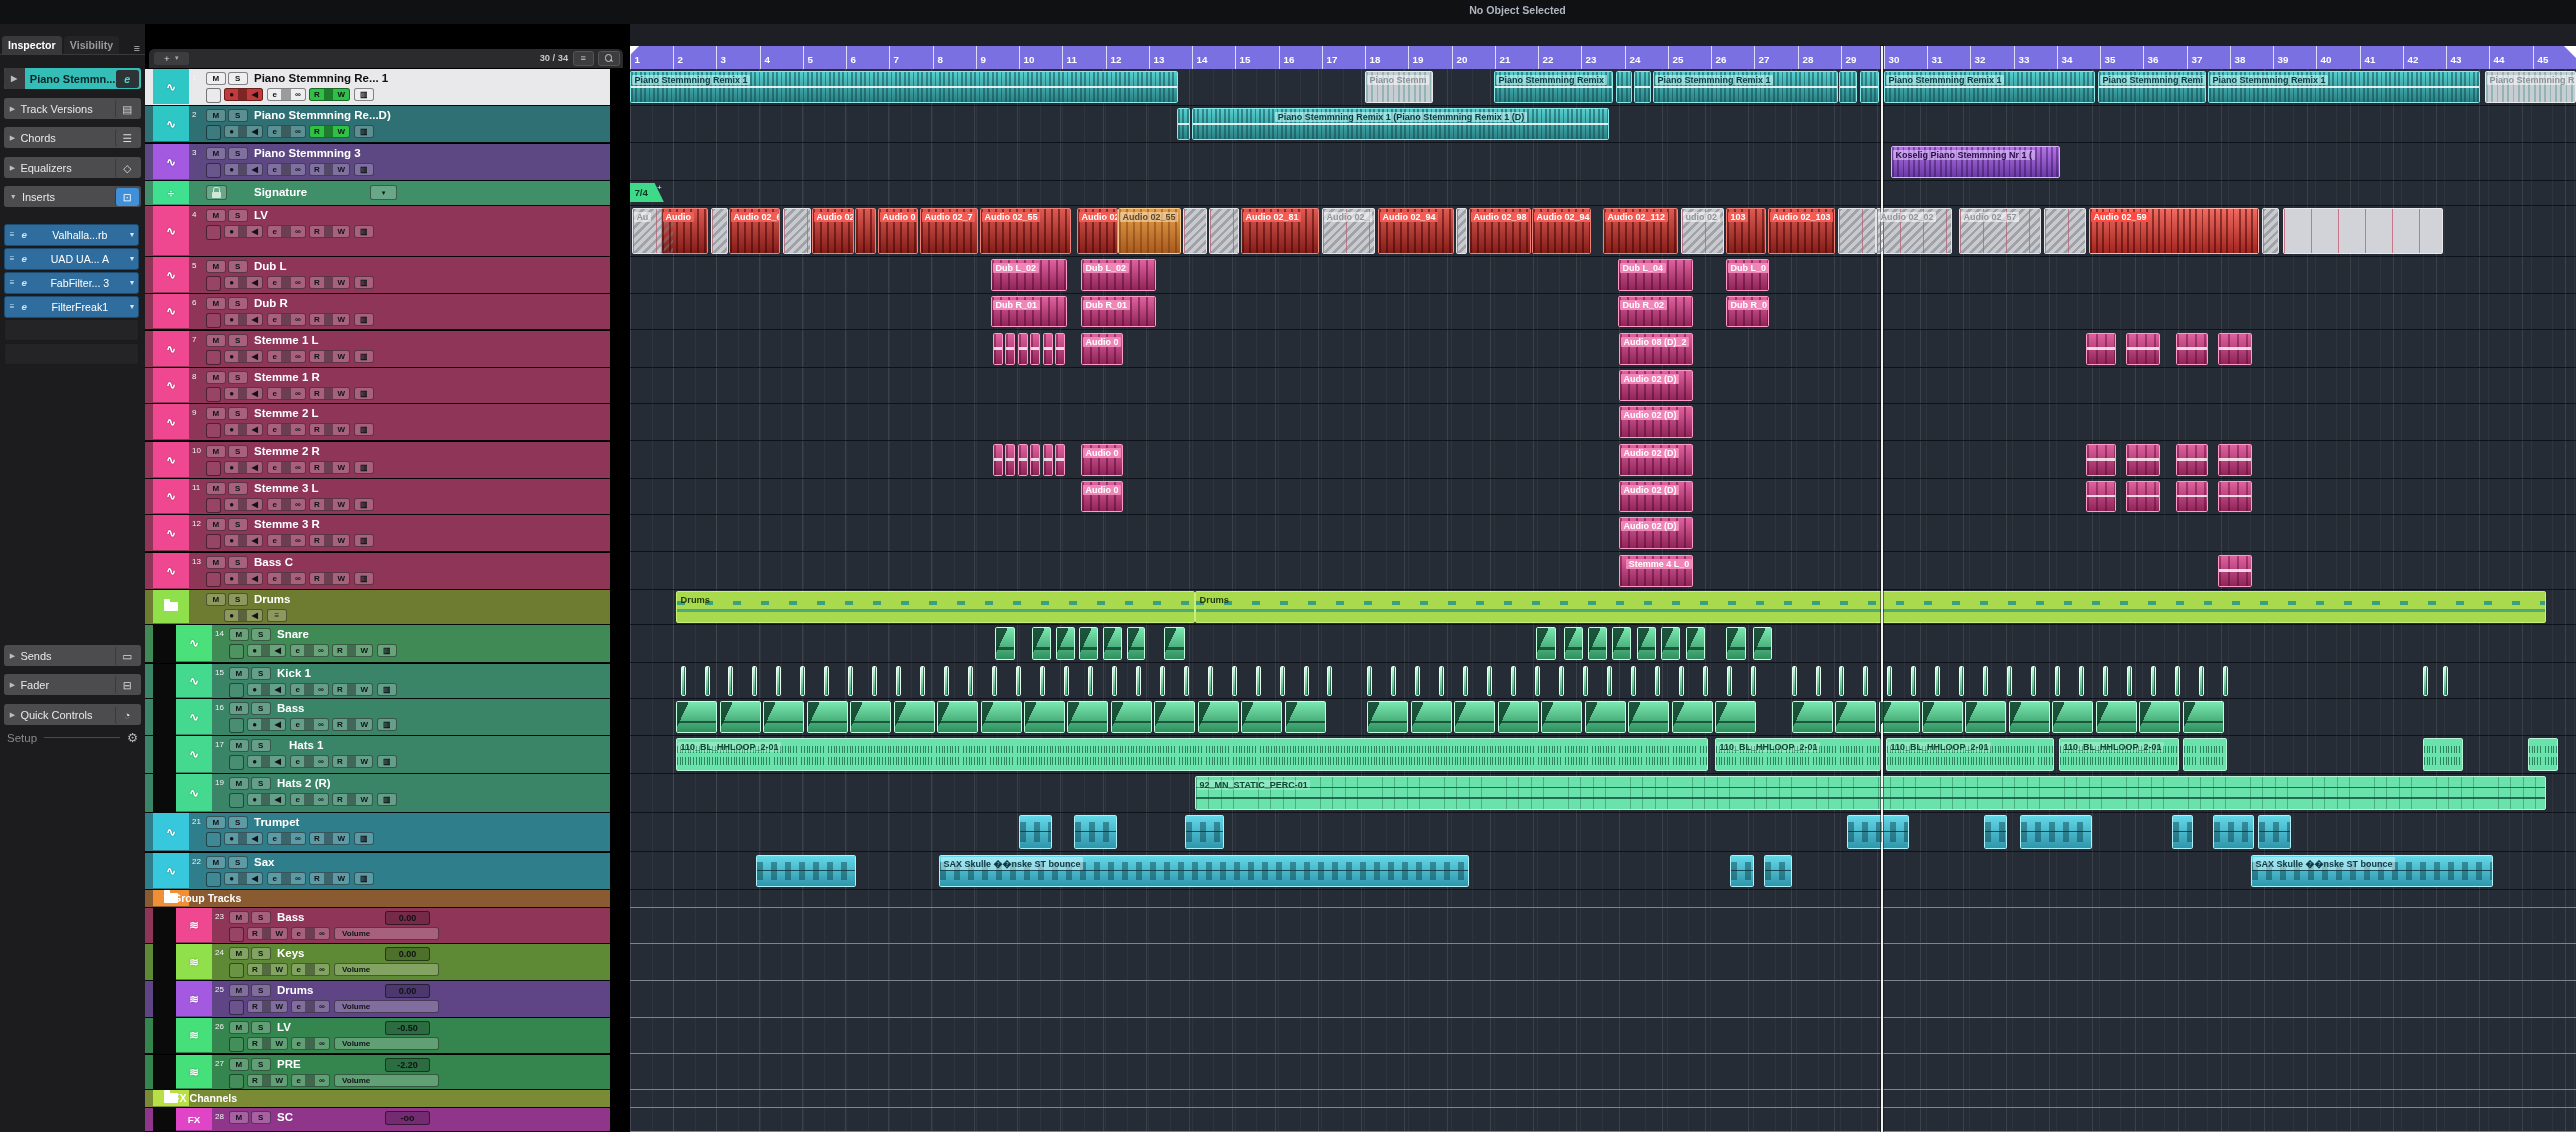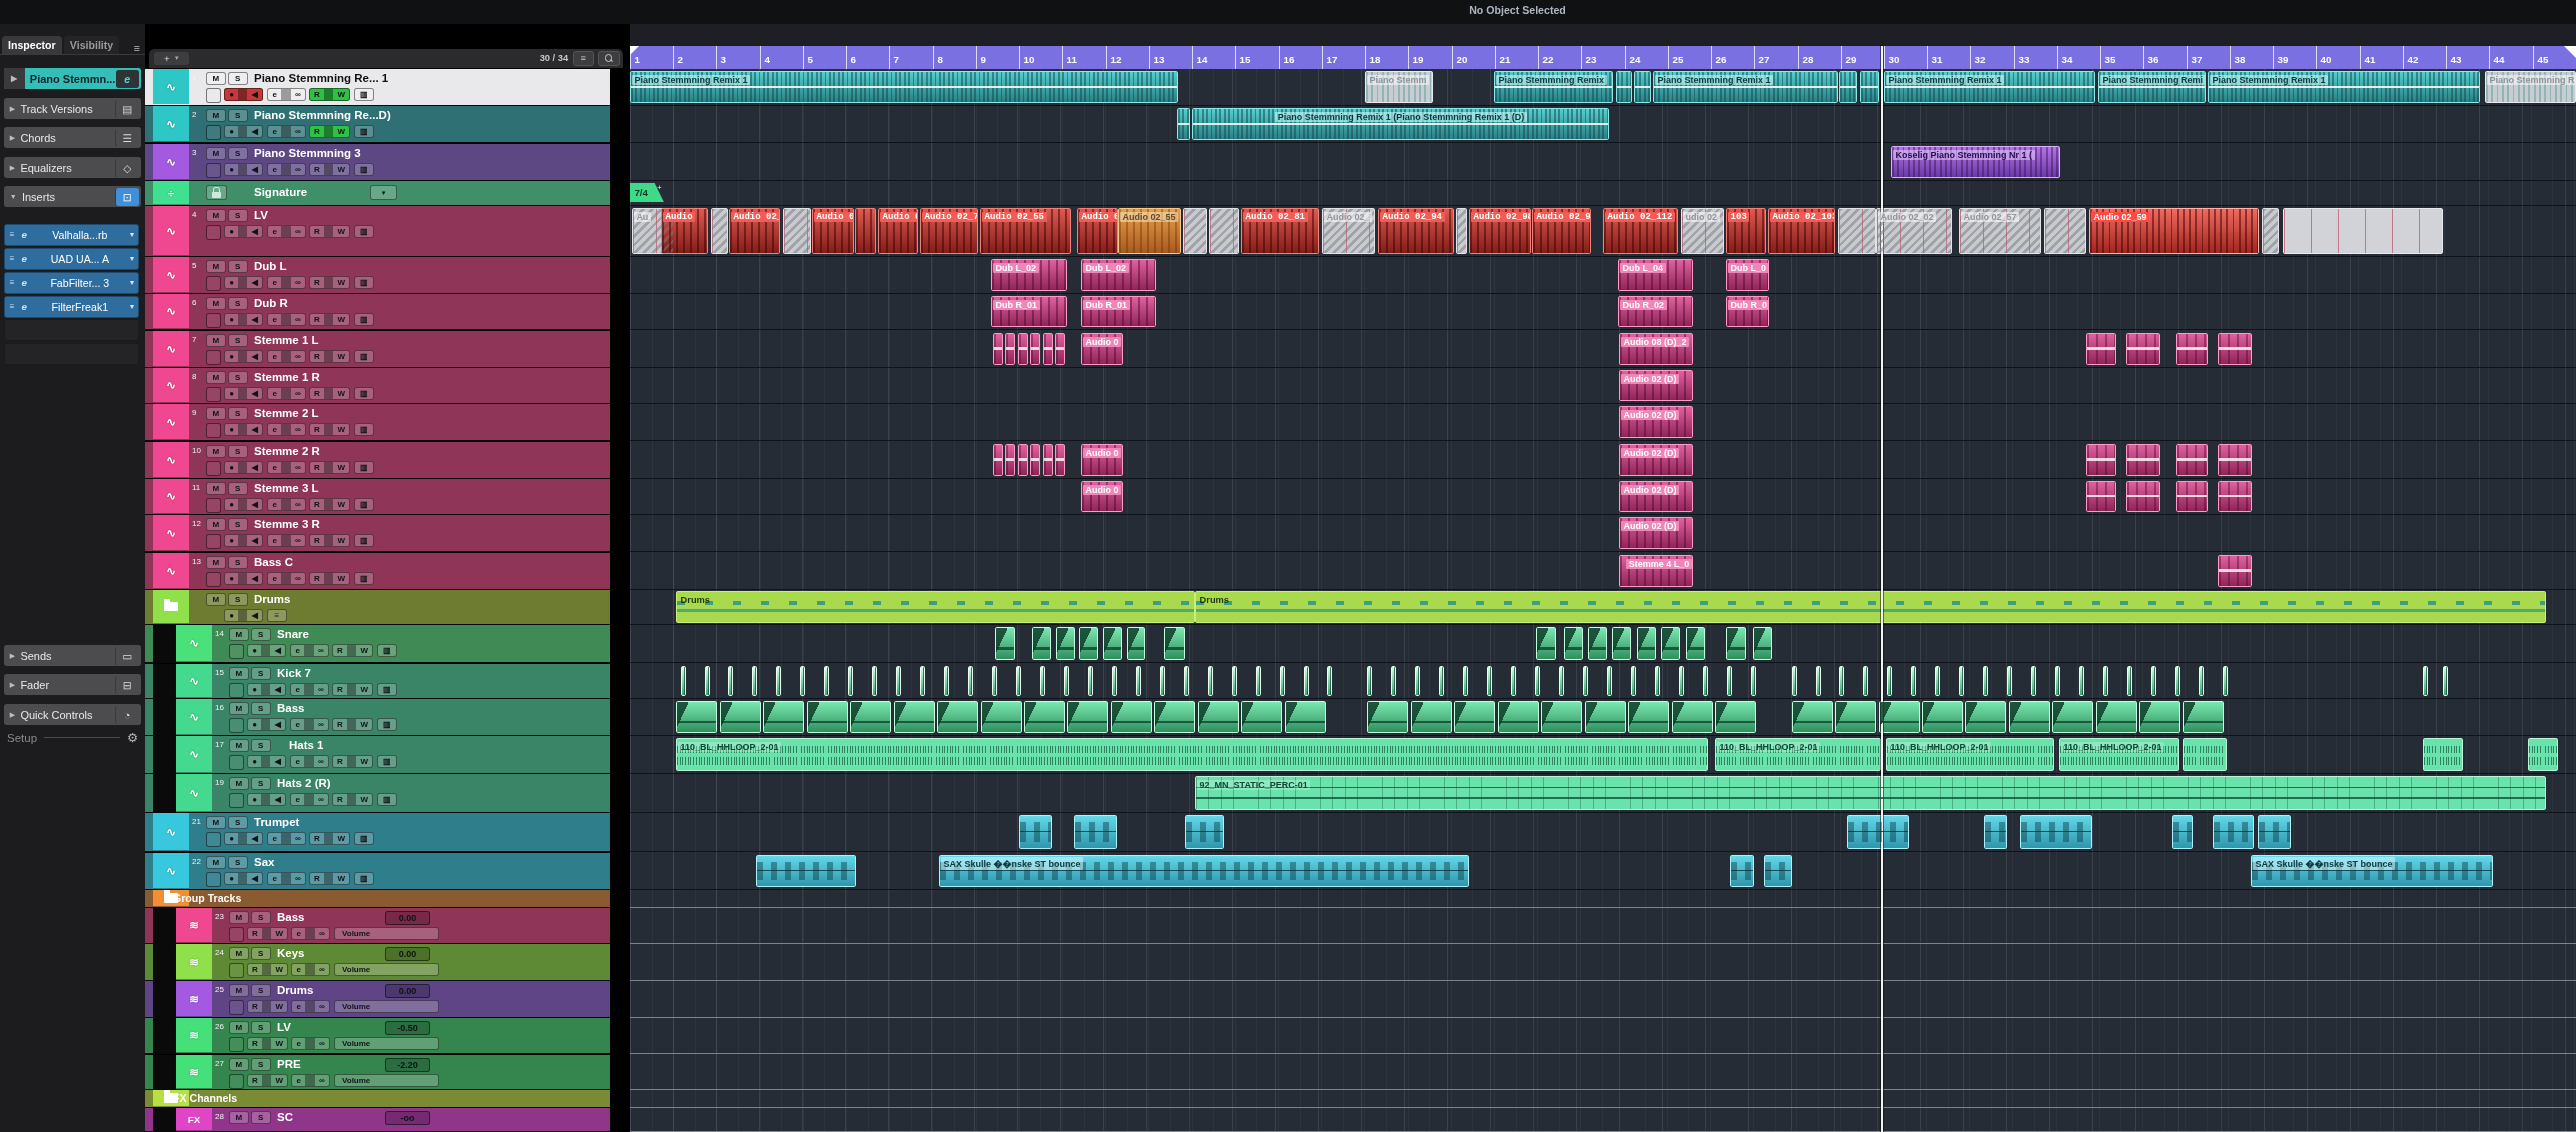--- a/index.html
+++ b/index.html
@@ -82,21 +82,21 @@
   .c-teal::before{background:linear-gradient(transparent 46%,rgba(255,255,255,.85) 46% 52%,transparent 52%),repeating-linear-gradient(90deg,rgba(15,70,75,.5) 0 1.8px,transparent 1.8px 4.4px);}
   .c-teal .cl{background:rgba(215,255,255,.55);color:#083a3e;}
   .c-tealM{background:#c8cdd2;border:0.9px solid #e8eaec;}
   .c-tealM::before{background:repeating-linear-gradient(90deg,rgba(80,150,150,.45) 0 1.8px,transparent 1.8px 5.3px);}
   .c-tealM .cl{color:#8a9298;background:rgba(255,255,255,.5);}
   .c-purp{background:linear-gradient(180deg,#b473e8,#6a3aa4);border:0.9px solid #d8b0f5;}
   .c-purp::before{background:repeating-linear-gradient(90deg,rgba(40,10,70,.4) 0 1.8px,transparent 1.8px 5.3px);}
   .c-purp .cl{background:rgba(235,215,255,.5);color:#2a0c4a;}
   .c-red{background:linear-gradient(180deg,#dd5a52,#831d18);border:0.9px solid #f08078;}
   .c-red::before{background:repeating-linear-gradient(90deg,rgba(60,0,0,.5) 0 1.8px,transparent 1.8px 7px);}
-  .c-red .cl{background:#f25c55;color:#fff;font-family:Liberation Mono, monospace;}
+  .c-red .cl{background:#f25c55;color:#fff;}
   .c-redSel{background:linear-gradient(180deg,#f06a60,#a02620);border:0.9px solid #ffb0a8;}
   .c-redSel::before{background:repeating-linear-gradient(90deg,rgba(60,0,0,.5) 0 1.8px,transparent 1.8px 6.2px);}
   .c-redSel .cl{background:#ff4a42;color:#fff;}
   .c-orange{background:linear-gradient(180deg,#e8a04a,#a85a1d);border:0.9px solid #f5c88a;}
   .c-orange::before{background:repeating-linear-gradient(90deg,rgba(90,40,0,.35) 0 1.8px,transparent 1.8px 7px);}
   .c-orange .cl{background:rgba(255,230,190,.55);color:#5a4a38;}
   .c-hatch{background:#c9cace;border:0.9px solid #e2e3e6;}
   .c-hatch::before{background:repeating-linear-gradient(135deg,rgba(120,122,132,.5) 0 2.7px,transparent 2.7px 6.2px),repeating-linear-gradient(90deg,rgba(190,40,70,.5) 0 0.9px,transparent 0.9px 23px);}
   .c-hatch .cl{color:#90949c;background:rgba(255,255,255,.55);}
   .c-pale{background:#d2d3d8;border:0.9px solid #e8e9ec;}
@@ -617,21 +617,21 @@
           <div class="tb " style="left: 232px; top: 18.6px; width: 19.5px;">▥</div>
         </div>
         <div class="trow" style="top: 595px; height: 35px; background: rgb(58, 133, 104); color: rgb(255, 255, 255);">
           <div style="position: absolute; left: 8px; top: 0px; bottom: 0px; width: 23px; background: rgb(10, 10, 10);"></div>
           <div class="strip" style="left: 31px; width: 36px; background: rgb(69, 217, 143);">
             <span class="wf">∿</span>
           </div>
           <span class="tnum" style="left: 70px;">15</span>
           <div class="tb " style="left: 84px; top: 2.7px; width: 19.5px;">M</div>
           <div class="tb " style="left: 106px; top: 2.7px; width: 19.5px;">S</div>
-          <div class="tname" style="left: 132px;">Kick 7</div>
+          <div class="tname" style="left: 132px;">Kick 1</div>
           <div class="chk" style="left: 84px; top: 18.6px;"></div>
           <div class="tb pair" style="left: 102px; top: 18.6px; width: 39px;">
             <span>●</span>
             <span class="dv"></span>
             <span>◀</span>
           </div>
           <div class="tb pair" style="left: 145px; top: 18.6px; width: 39px;">
             <span>e</span>
             <span class="dv"></span>
             <span>∞</span>

